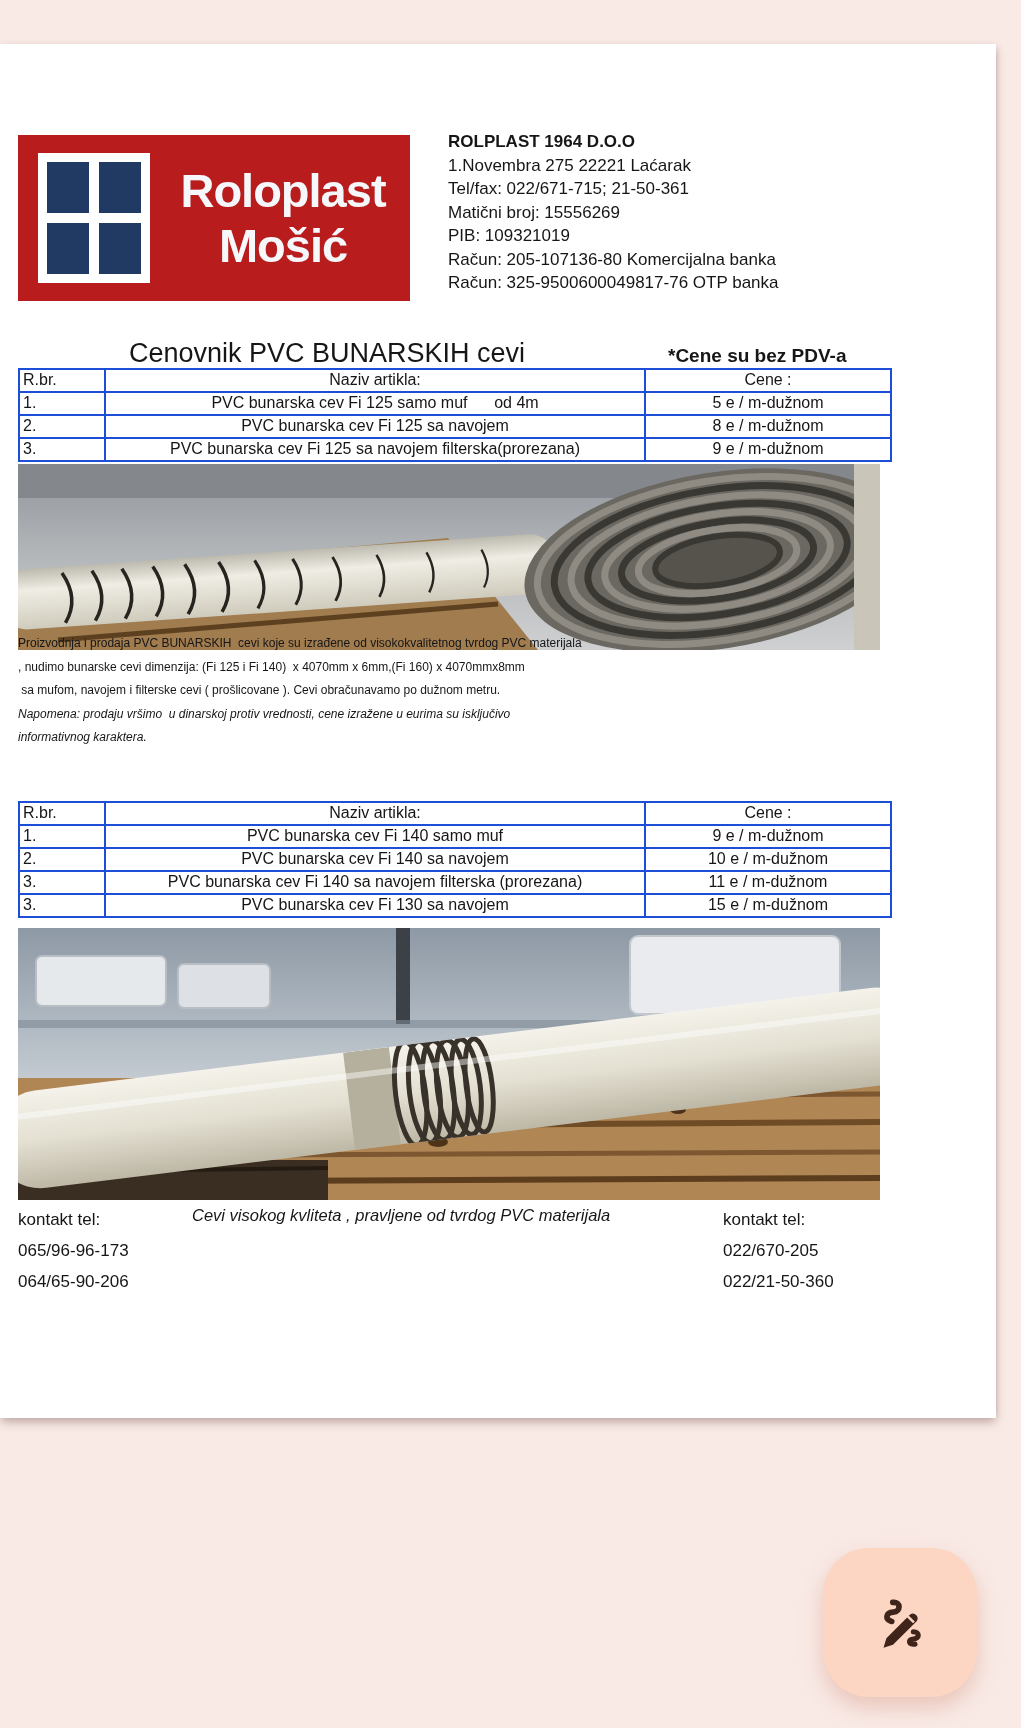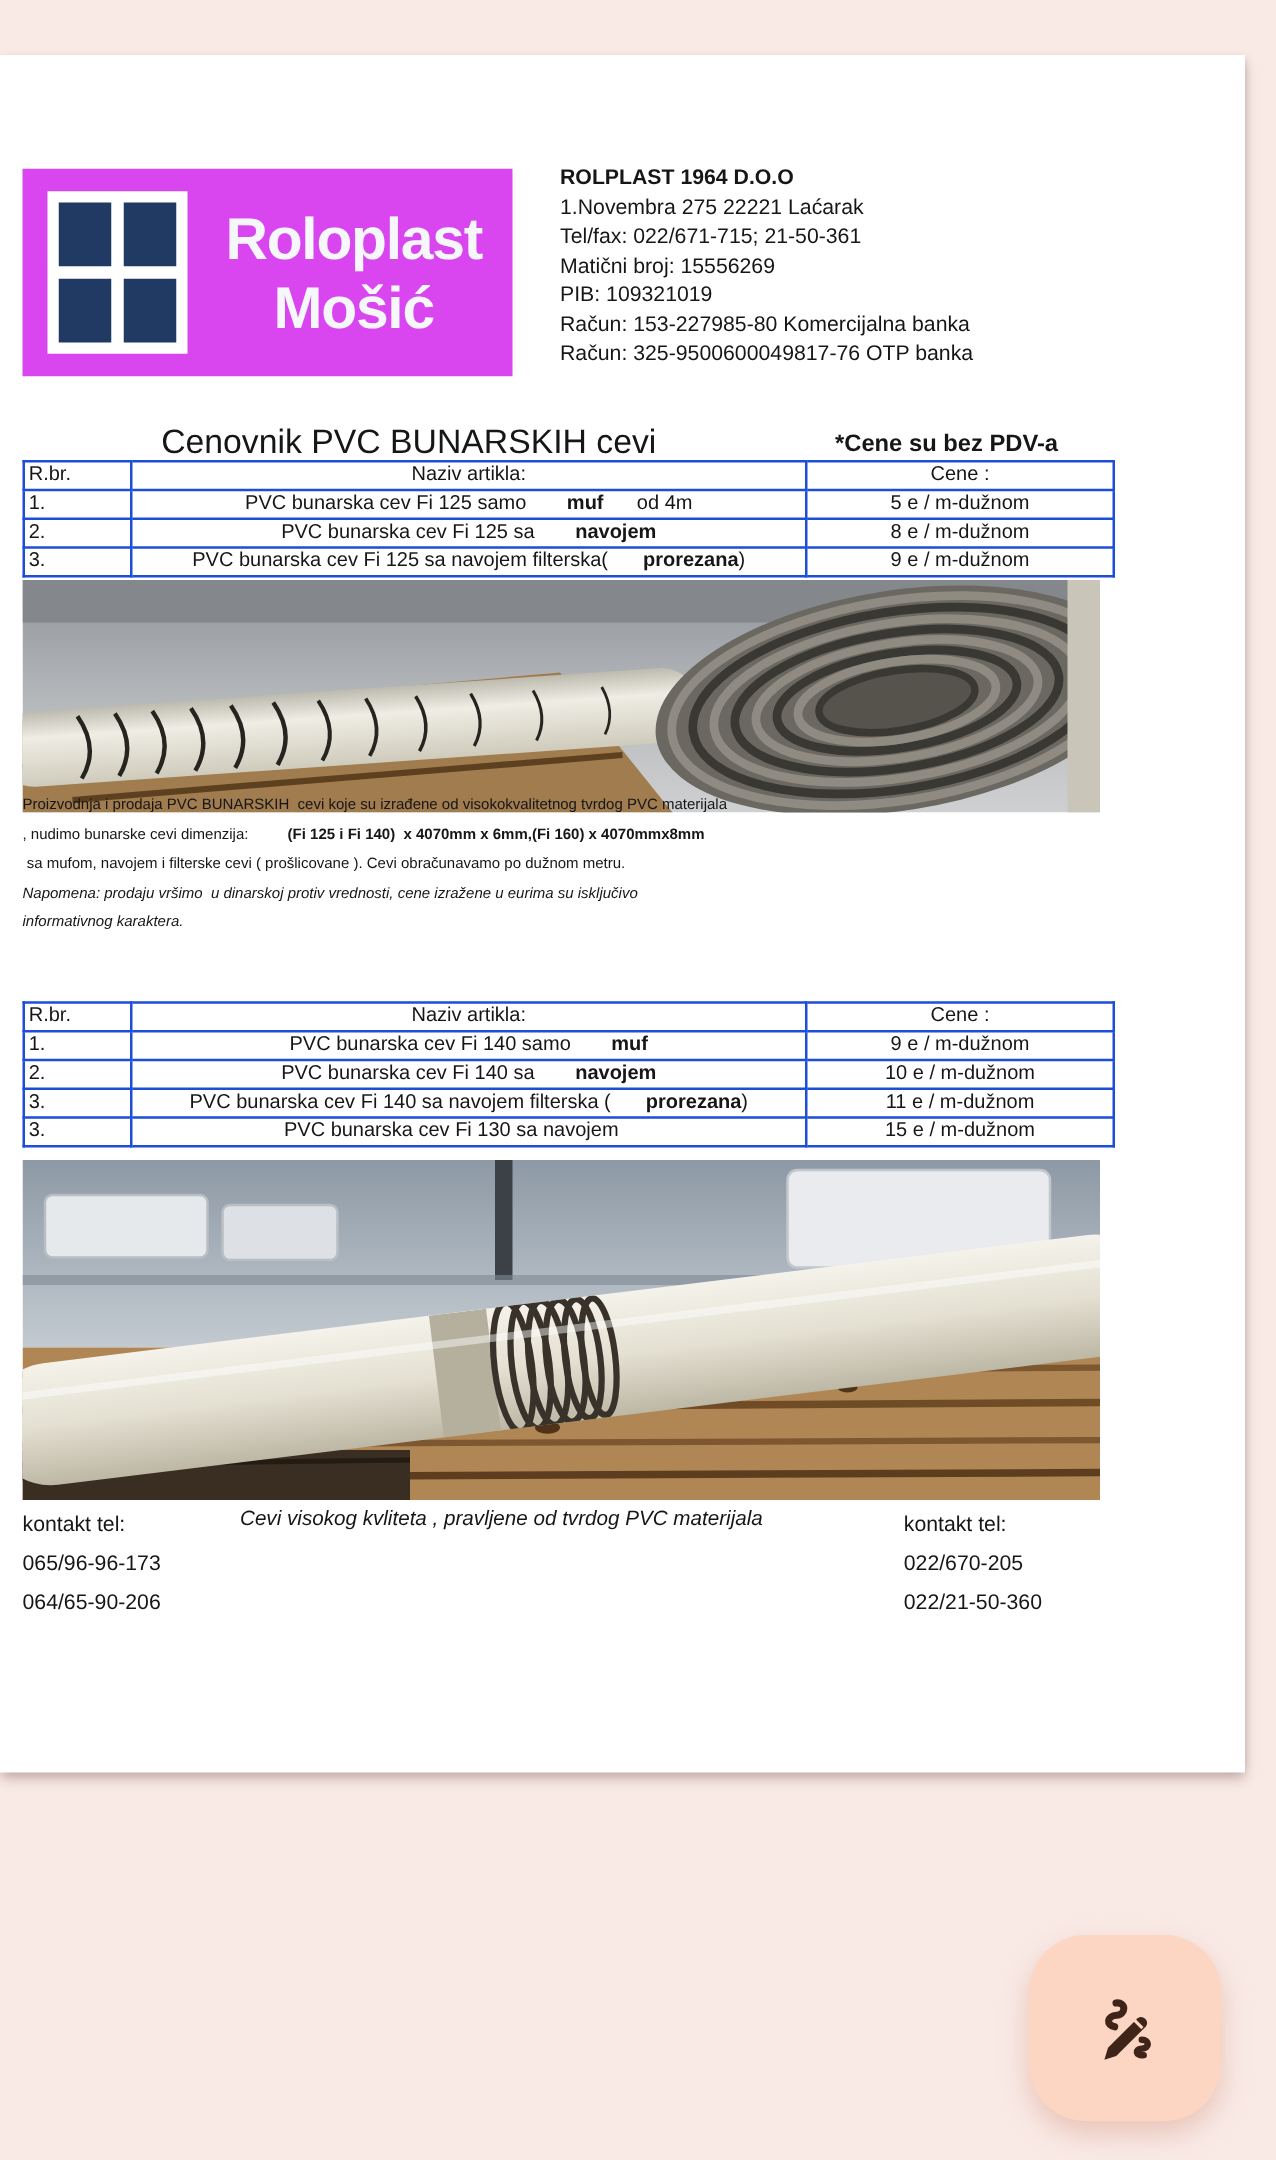--- a/index.html
+++ b/index.html
@@ -2,21 +2,21 @@
 <html><head>
 <meta charset="utf-8">
 <style>
   html,body{margin:0;padding:0;background:#f9eae6;}
   .viewer{position:relative;width:1021px;height:1728px;background:#f9eae6;overflow:hidden;
           font-family:"Liberation Sans", sans-serif;color:#161616;}
   .page{position:absolute;left:0;top:44px;width:996px;height:1374px;background:#ffffff;
         box-shadow:0 5px 9px -1px rgba(125,92,86,.45), 3px 0 6px -3px rgba(125,92,86,.25);}
 
   
-  .logo{position:absolute;left:18px;top:91px;width:392px;height:166px;background:#d946ef;
+  .logo{position:absolute;left:18px;top:91px;width:392px;height:166px;background:#b91c1c;
         display:flex;align-items:center;}
   .win{position:absolute;left:20px;top:18px;width:112px;height:130px;background:#ffffff;
        padding:9px;box-sizing:border-box;}
   .win-grid{width:100%;height:100%;display:grid;grid-template-columns:1fr 1fr;grid-template-rows:1fr 1fr;gap:10px;background:#ffffff;}
   .pane{background:#203a64;}
   .logo-text{position:absolute;left:138px;top:6px;width:254px;height:154px;display:flex;flex-direction:column;
              align-items:center;justify-content:center;color:#f5f7fb;font-weight:bold;font-size:47px;line-height:55px;letter-spacing:-1px;}
 
   
   .company{position:absolute;left:448px;top:86px;font-size:17px;line-height:23.5px;}
@@ -25,21 +25,21 @@
   
   .doc-title{position:absolute;left:18px;top:294px;width:618px;text-align:center;font-size:27px;}
   .vat-note{position:absolute;left:668px;top:301px;font-size:19px;font-weight:bold;}
 
   
   table.price{border-collapse:collapse;table-layout:fixed;width:862px;font-size:16px;}
   table.price td{border:2px solid #1d4ed8;height:21px;padding:0 3px;line-height:1.15;white-space:nowrap;overflow:hidden;}
   td.c-num{width:78px;text-align:left;}
   td.c-name{width:532px;text-align:center;}
   td.c-price{width:238px;text-align:center;}
-  .b{font-weight:bold;margin-left:28px;}
+  .b{font-weight:normal;}
   #table1{position:absolute;left:18px;top:324px;}
   #table2{position:absolute;left:18px;top:757px;}
 
   
   .photo1{position:absolute;left:18px;top:420px;width:862px;height:186px;}
   .photo2{position:absolute;left:18px;top:884px;width:862px;height:272px;}
 
   
   .desc{position:absolute;left:18px;top:588px;width:884px;font-size:12px;line-height:23.6px;}
   .ital{font-style:italic;}
@@ -74,21 +74,21 @@
         <span>Mošić</span>
       </div>
     </div>
 
     <div class="company">
       <div class="cname">ROLPLAST 1964 D.O.O</div>
       <div>1.Novembra 275 22221 Laćarak</div>
       <div>Tel/fax: 022/671-715; 21-50-361</div>
       <div>Matični broj: 15556269</div>
       <div>PIB: 109321019</div>
-      <div>Račun: 153-227985-80 Komercijalna banka</div>
+      <div>Račun: 205-107136-80 Komercijalna banka</div>
       <div>Račun: 325-9500600049817-76 OTP banka</div>
     </div>
 
     <div class="doc-title">Cenovnik PVC BUNARSKIH cevi</div>
     <div class="vat-note">*Cene su bez PDV-a</div>
 
     <table class="price" id="table1">
       <tbody>
           <tr>
         <td class="c-num">R.br.</td>

